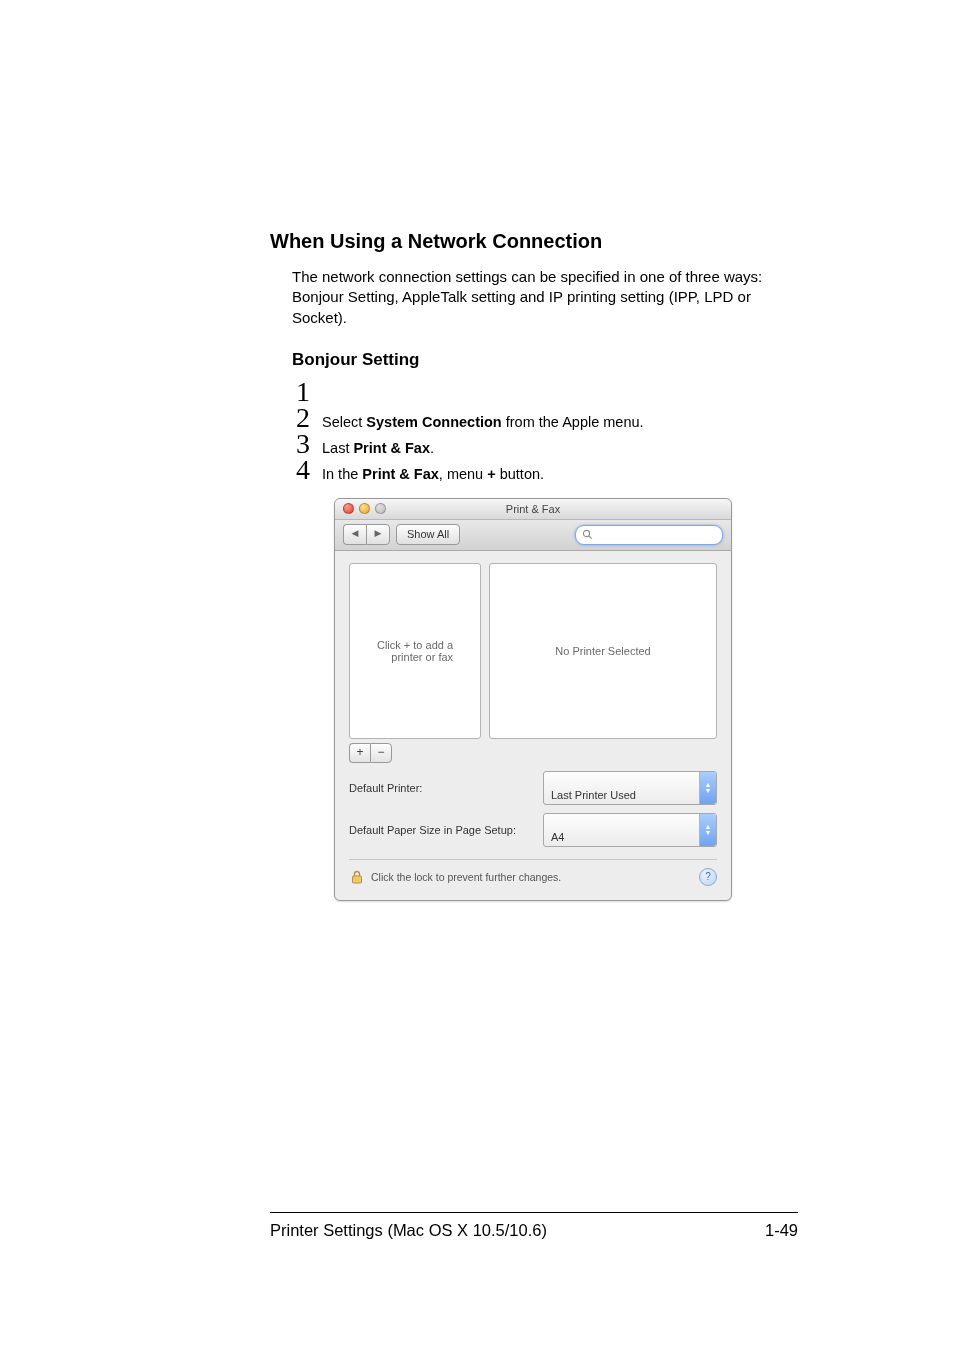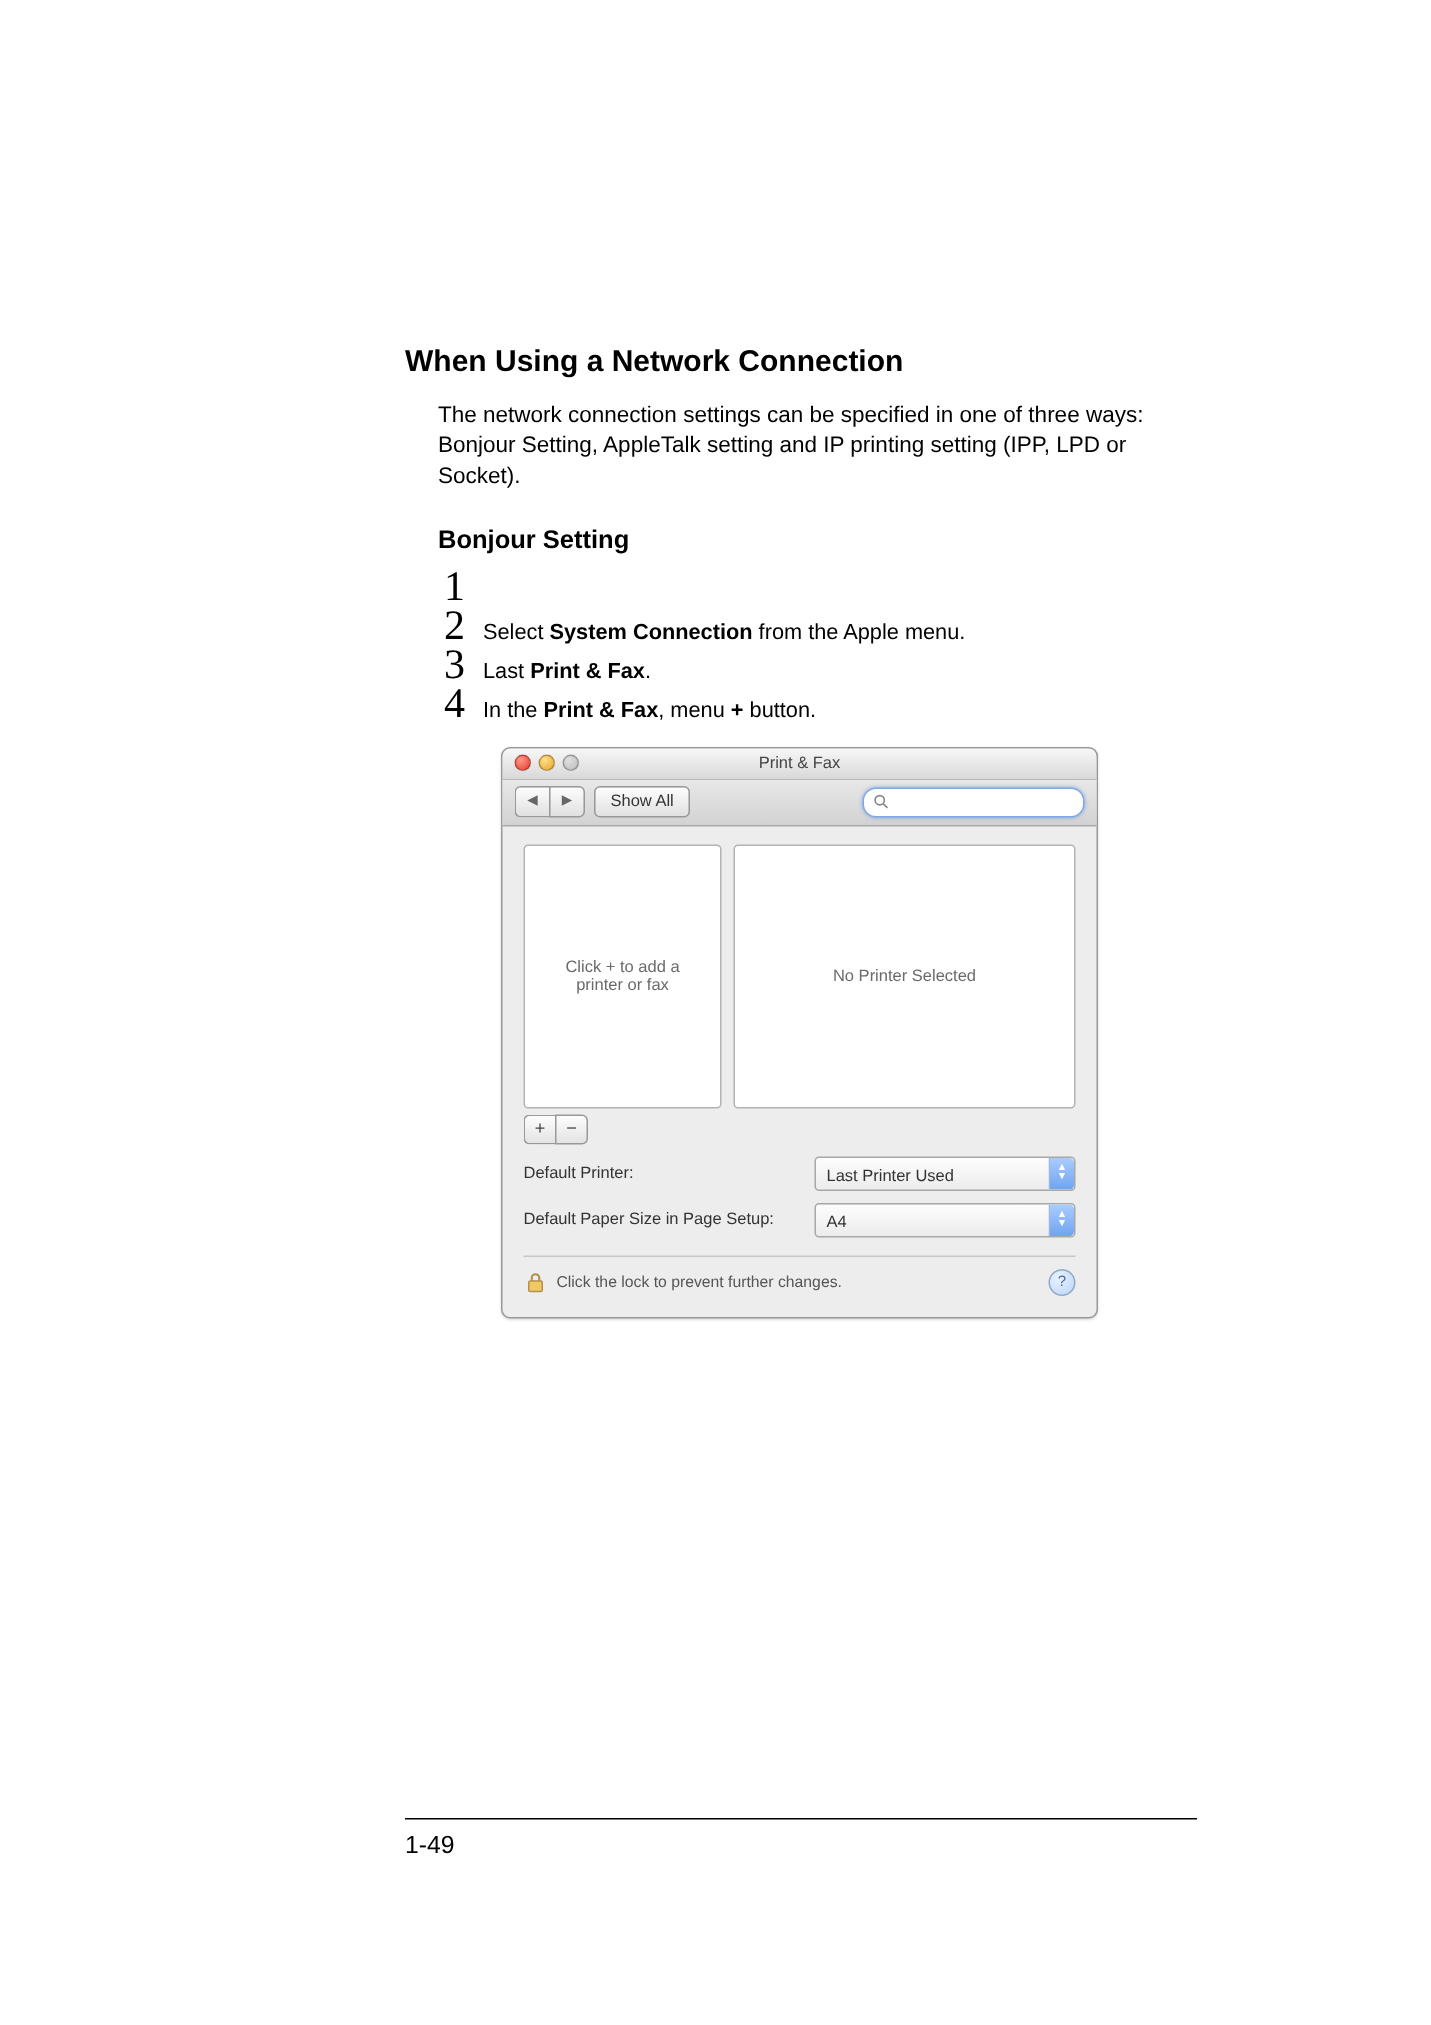--- a/index.html
+++ b/index.html
@@ -142,21 +142,21 @@
     background: #fff;
     border-radius: 3px;
     height: 174px;
     display: flex;
     align-items: center;
     justify-content: center;
     text-align: center;
     color: #6a6a6a;
     font-size: 11px;
   }
-  .panel.left { width: 130px; flex-direction: column; }
+  .panel.left { width: 130px; flex-direction: column; text-align: right; }
   .panel.right { flex: 1; }
   .addremove {
     margin-top: 4px;
     display: flex;
   }
   .sqbtn {
     width: 20px; height: 18px;
     border: 1px solid #999;
     background: linear-gradient(#fdfdfd, #e3e3e3);
     text-align: center;
@@ -179,21 +179,21 @@
     color: #333;
   }
   .select {
     flex: 1;
     height: 18px;
     border: 1px solid #a8a8a8;
     border-radius: 3px;
     background: linear-gradient(#fdfdfd, #ececec);
     display: flex;
     align-items: center;
-    padding: 3px 0 0 7px;
+    padding: 14px 0 0 7px;
     font-size: 11px;
     position: relative;
   }
   .select .arrows {
     position: absolute; right: 0; top: 0; bottom: 0;
     width: 16px;
     border-left: 1px solid #9bb9e8;
     background: linear-gradient(#aacdfd, #6fa4ef);
     border-radius: 0 3px 3px 0;
     display: flex; flex-direction: column; justify-content: center; align-items: center;
@@ -350,17 +350,18 @@
         </span>
         <span>Click the lock to prevent further changes.</span>
         <span class="help">?</span>
       </div>
     </div>
   </div>
 
   <div class="footer">
     <hr>
     <div class="footer-row">
+      <span>Printer Settings (Mac OS X 10.5/10.6)</span>
       <span>1-49</span>
     </div>
   </div>
 
 </div>
 
 </body></html>

